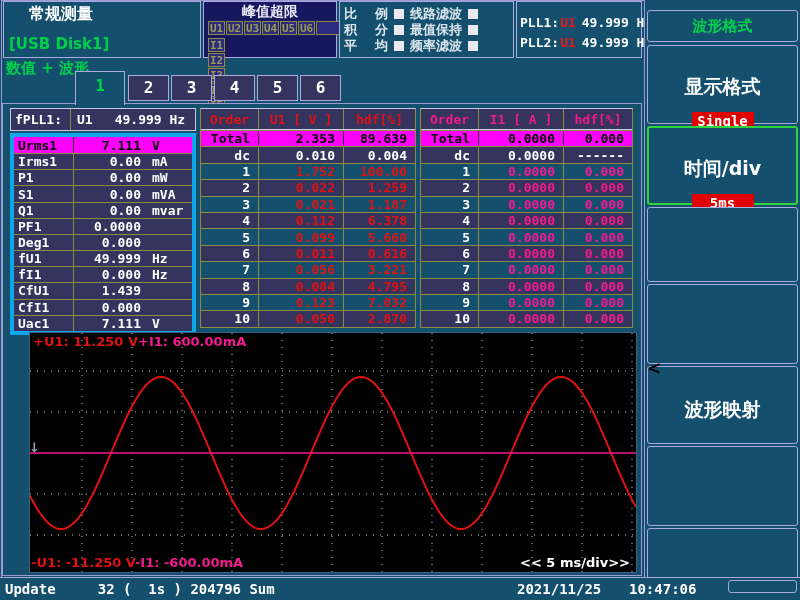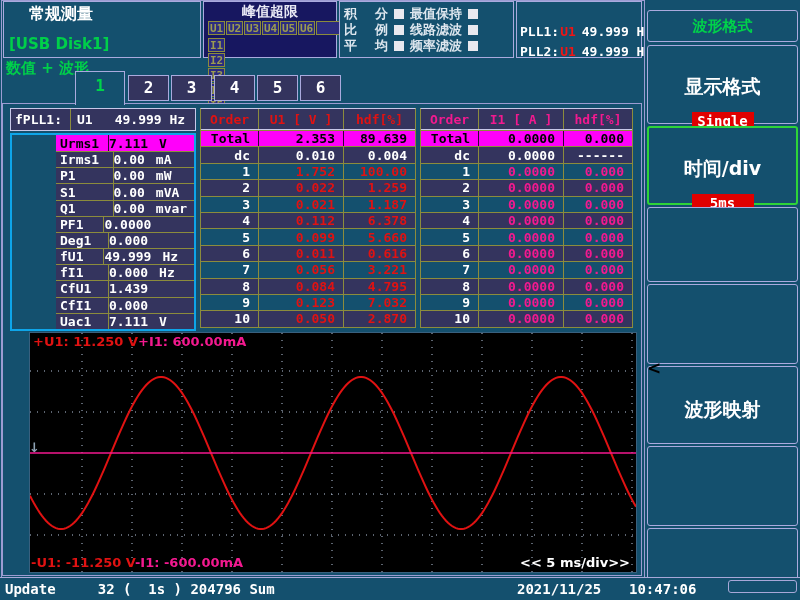--- a/index.html
+++ b/index.html
@@ -17,38 +17,38 @@
   .peak-title{text-align:center;color:#e8e8f4;font-size:14px;font-weight:700;margin-top:1px;}
   .peak-row{position:absolute;left:4px;display:flex;gap:1px;}
   .peak-row.r0{top:19px;} .peak-row.r1{top:36px;flex-direction:column;}
   .peak-cell{width:17px;height:14px;background:#2b2b80;border:1px solid #8c8c3c;color:#9c9c50;
     font-size:11px;font-weight:700;text-align:center;line-height:14px;box-sizing:border-box;}
   .peak-cell.empty{width:27px;}
   .tgl-box{left:339px;width:175px;padding-top:4px;}
   .tgl-row{display:flex;align-items:center;height:16px;padding-left:4px;}
   .tgl-label{color:#dde6ee;font-size:13px;font-weight:700;white-space:pre;}
   .sq{width:10px;height:10px;background:#e9e9ef;margin:0 6px 0 6px;flex:none;}
-  .pll-box{left:516px;width:126px;padding-top:19px;}
+  .pll-box{left:516px;width:126px;padding-top:10px;}
   .pll-row{display:flex;height:20px;align-items:center;padding-left:3px;font-size:13px;font-weight:700;}
   .pll-name{color:#fff;} .pll-src{color:#ee1515;margin:0 6px 0 1px;} .pll-val{color:#fff;white-space:pre;}
   
   .tab{position:absolute;box-sizing:border-box;border:1px solid #aaaade;background:#34345e;
     color:#fff;font-size:16px;font-weight:700;text-align:center;}
   .tab.plain{top:75px;width:41px;height:26px;line-height:24px;}
   .tab.active{left:75px;top:71px;width:50px;height:34px;line-height:28px;background:#14506e;
     border-bottom:none;color:#00d24a;z-index:5;}
   .content-panel{position:absolute;left:2px;top:103px;width:640px;height:473px;
     border:1px solid #9c9cd2;box-sizing:border-box;background:#14506e;}
   
   .lt-header{position:absolute;left:10px;top:108px;width:186px;height:23px;box-sizing:border-box;
     border:1px solid #c8c8e8;background:#34345e;display:flex;align-items:center;
     color:#fff;font-size:13px;font-weight:700;}
   .lt-header .lbl{width:55px;padding-left:4px;border-right:1px solid #8c8c3c;align-self:stretch;display:flex;align-items:center;}
   .lt-header .src{padding-left:6px;} .lt-header .val{margin-left:22px;white-space:pre;}
-  .ltable{position:absolute;left:10px;top:133px;width:186px;box-sizing:border-box;border:2px solid #0ea5e9;padding-left:44px;}
+  .ltable{position:absolute;left:10px;top:133px;width:186px;box-sizing:border-box;border:4px solid #0ea5e9;}
   .lt-row{display:flex;height:16.17px;background:#34345e;border-top:1px solid #8c8c3c;
     font-size:13px;font-weight:700;color:#fff;align-items:center;box-sizing:border-box;}
   .lt-row:first-child{border-top:none;}
   .lt-row .lt-label{width:55px;padding-left:4px;border-right:1px solid #8c8c3c;align-self:stretch;display:flex;align-items:center;}
   .lt-row .lt-val{flex:1;text-align:right;padding-right:4px;}
   .lt-row .lt-unit{width:40px;padding-left:7px;text-align:left;}
   .lt-row.hl{background:#ff00fa;color:#000;}
   .lt-row.hl .lt-label{border-right-color:#303;}
   
   .htable{position:absolute;top:108px;box-sizing:border-box;border:1px solid #8c8c3c;border-top:1px solid #c8c8e8;}
@@ -117,29 +117,29 @@
         <div class="peak-cell mono">I3</div>
         <div class="peak-cell mono">I4</div>
         <div class="peak-cell mono">I5</div>
         <div class="peak-cell mono">I6</div>
         <div class="peak-cell empty"></div>
       </div>
   </div>
 
   <div class="hdr-box tgl-box" id="tglbox">
       <div class="tgl-row">
+        <span class="tgl-label">比    例</span>
+        <span class="sq"></span>
+        <span class="tgl-label">线路滤波</span>
+        <span class="sq"></span>
+      </div>
+      <div class="tgl-row">
         <span class="tgl-label">积    分</span>
         <span class="sq"></span>
         <span class="tgl-label">最值保持</span>
-        <span class="sq"></span>
-      </div>
-      <div class="tgl-row">
-        <span class="tgl-label">比    例</span>
-        <span class="sq"></span>
-        <span class="tgl-label">线路滤波</span>
         <span class="sq"></span>
       </div>
       <div class="tgl-row">
         <span class="tgl-label">平    均</span>
         <span class="sq"></span>
         <span class="tgl-label">频率滤波</span>
         <span class="sq"></span>
       </div>
     </div>
 

